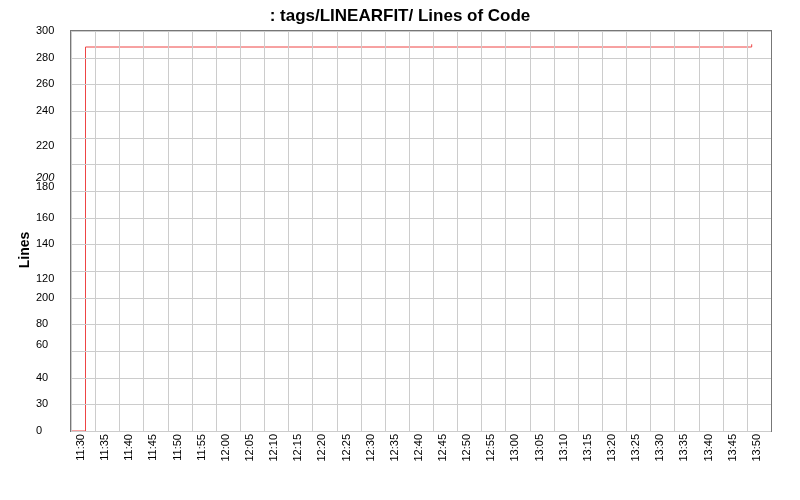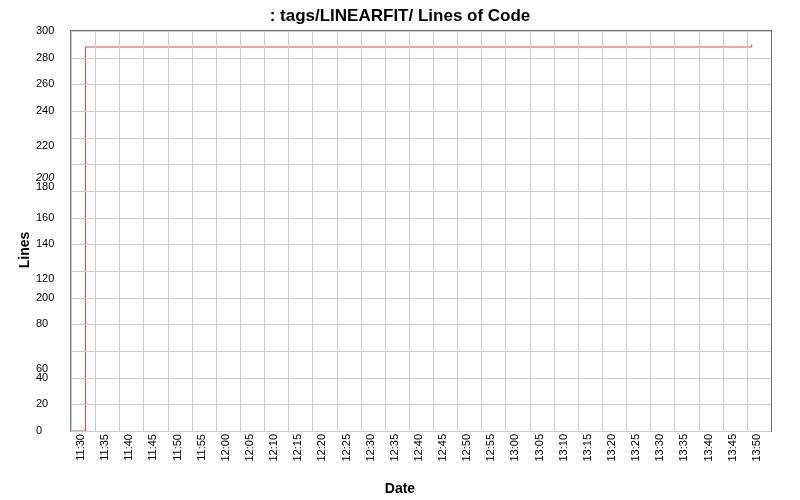--- a/index.html
+++ b/index.html
@@ -15,21 +15,20 @@
 .xtick{position:absolute;top:434px;font-size:11px;color:#000;transform:rotate(-90deg) translateX(-100%);transform-origin:0 0;white-space:nowrap}
 svg.line{position:absolute;left:0;top:0;width:100%;height:100%;overflow:visible}
 svg.line path{stroke:#e44;stroke-width:1;fill:none}
 </style>
 </head>
 <body>
 
 <div class="chart-wrap">
   <div class="title">: tags/LINEARFIT/ Lines of Code</div>
   <div class="ylabel">Lines</div>
-  <div class="xlabel">Date</div>
   <div class="plot">
     <svg class="line" viewBox="0 0 700 400" preserveAspectRatio="none">
       <path id="series-path" d="M0.0 400.0 L14.5 400.0 L14.5 16.0 L675.9 16.0 L680.7 16.0 L680.7 13.3 " stroke="#e44"></path>
     </svg>
   <div class="hgrid" style="top: 400px;"></div>
       <div class="hgrid" style="top: 373.333px;"></div>
       <div class="hgrid" style="top: 346.667px;"></div>
       <div class="hgrid" style="top: 320px;"></div>
       <div class="hgrid" style="top: 293.333px;"></div>
       <div class="hgrid" style="top: 266.667px;"></div>
@@ -67,23 +66,23 @@
       <div class="vgrid" style="left: 506.897px;"></div>
       <div class="vgrid" style="left: 531.034px;"></div>
       <div class="vgrid" style="left: 555.172px;"></div>
       <div class="vgrid" style="left: 579.31px;"></div>
       <div class="vgrid" style="left: 603.448px;"></div>
       <div class="vgrid" style="left: 627.586px;"></div>
       <div class="vgrid" style="left: 651.724px;"></div>
       <div class="vgrid" style="left: 675.862px;"></div>
     </div>
 <div class="ytick" style="top: 430px;">0</div>
-    <div class="ytick" style="top: 403.333px;">20</div>
+    <div class="ytick" style="top: 403.333px;">30</div>
     <div class="ytick" style="top: 376.667px;">40</div>
-    <div class="ytick" style="top: 368px;">60</div>
+    <div class="ytick" style="top: 344px;">60</div>
     <div class="ytick" style="top: 323.333px;">80</div>
     <div class="ytick" style="top: 296.667px;">200</div>
     <div class="ytick" style="top: 270px; margin-top: 8px;">120</div>
     <div class="ytick" style="top: 243.333px;">140</div>
     <div class="ytick" style="top: 216.667px;">160</div>
     <div class="ytick" style="top: 186px;">180</div>
     <div class="ytick" style="top: 177px; font-style: italic;">200</div>
     <div class="ytick" style="top: 145px;">220</div>
     <div class="ytick" style="top: 110px;">240</div>
     <div class="ytick" style="top: 83.3333px;">260</div>

